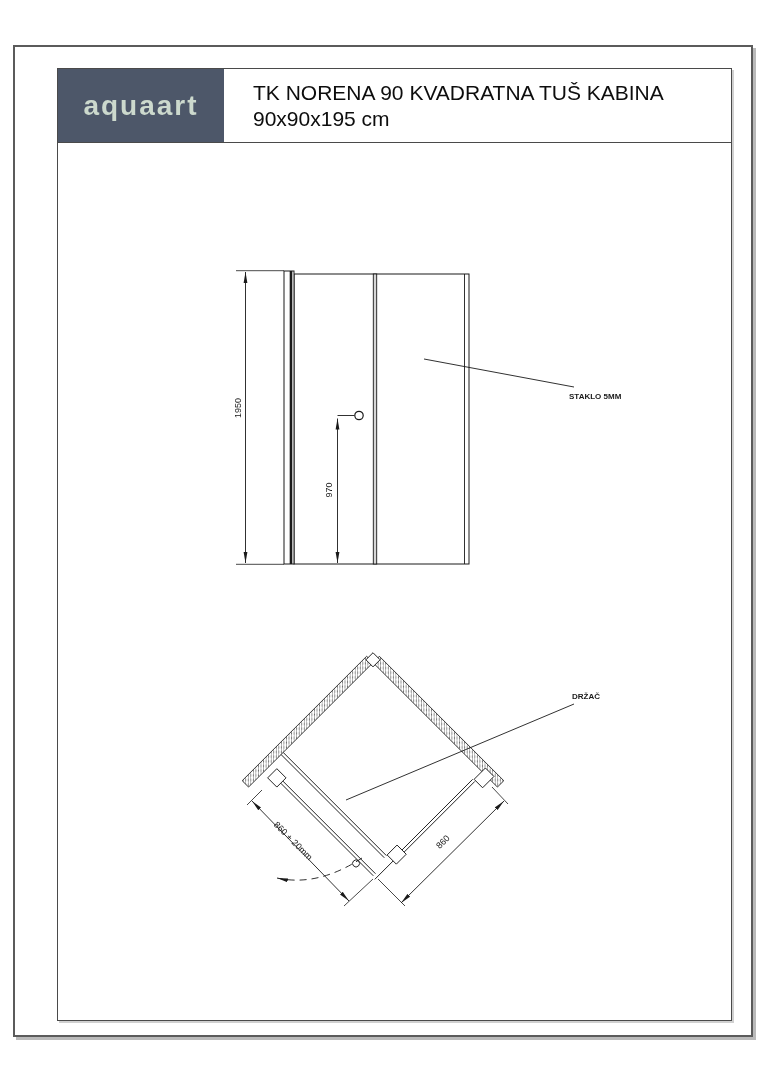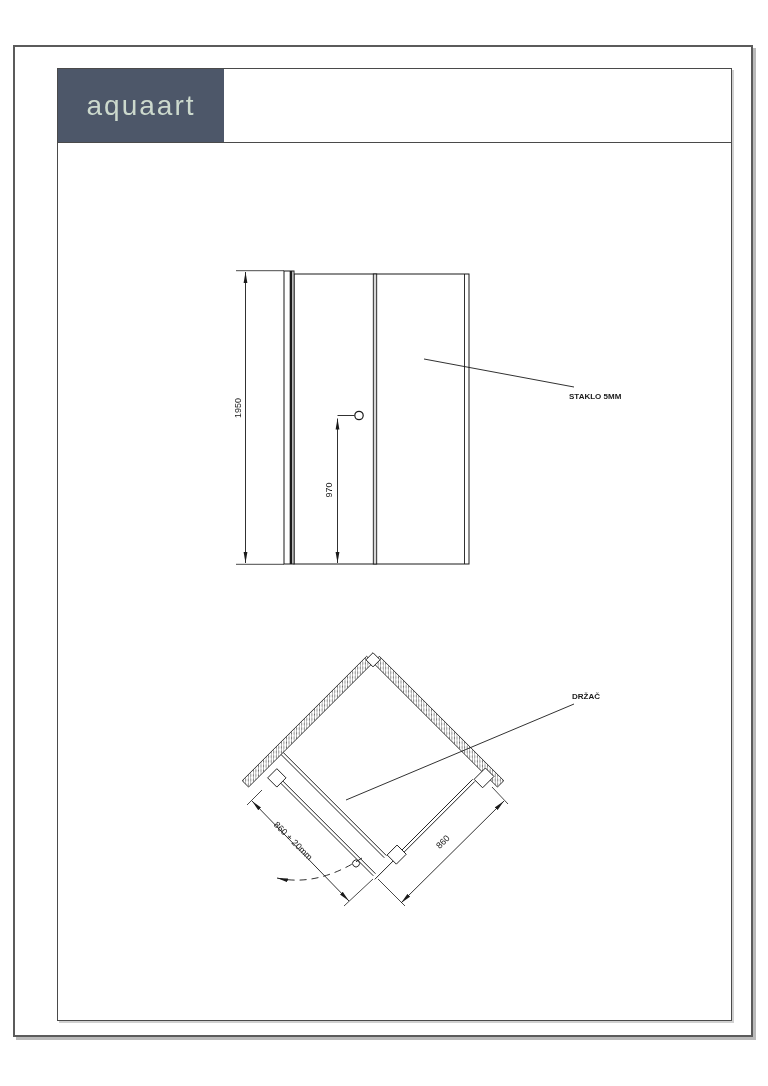--- a/index.html
+++ b/index.html
@@ -16,39 +16,43 @@
   }
   .sheet-header{
     display:flex;height:73px;border-bottom:1px solid #4a4a4a;
   }
   .brand-box{
     width:166px;height:73px;flex:0 0 166px;
     display:flex;align-items:center;justify-content:center;
     background:#4d5769;
   }
   .brand-text{
-    font-size:28px;letter-spacing:2px;color:#ccd9cd;font-weight:400;
+    font-size:28px;letter-spacing:2px;color:#ccd9cd;font-weight:700;
   }
   .title-box{
     flex:1;padding:11px 0 0 29px;color:#0d0d0d;
   }
   .title-line{font-size:21px;line-height:26px;font-weight:400;white-space:nowrap;}
   .drawing-area{position:absolute;left:16px;top:74px;width:673px;height:877px;}
   svg text{font-family:"Liberation Sans",sans-serif;fill:#1a1a1a;}
 </style>
 </head>
 <body>
 
 <div class="outer-frame"></div>
 
 <div class="sheet">
 
   <div class="sheet-header">
     <div class="brand-box" style="background: rgb(77, 87, 105);">
       <span class="brand-text" style="color: rgb(204, 217, 205);">aquaart</span>
+    </div>
+    <div class="title-box">
+      <div class="title-line">TK NORENA 90 KVADRATNA TUŠ KABINA</div>
+      <div class="title-line">90x90x195 cm</div>
     </div>
   </div>
 
   <div class="drawing-area">
     <svg width="673" height="877" viewBox="58 142 673 877" xmlns="http://www.w3.org/2000/svg">
       <defs>
         <marker id="arr" viewBox="0 0 11 5" refX="11" refY="2.5" markerWidth="11" markerHeight="5" markerUnits="userSpaceOnUse" orient="auto-start-reverse">
           <path d="M11,2.5 L0,0.6 L0,4.4 Z" fill="#1a1a1a"></path>
         </marker>
         <pattern id="hatch" patternUnits="userSpaceOnUse" width="3.6" height="3.6">

